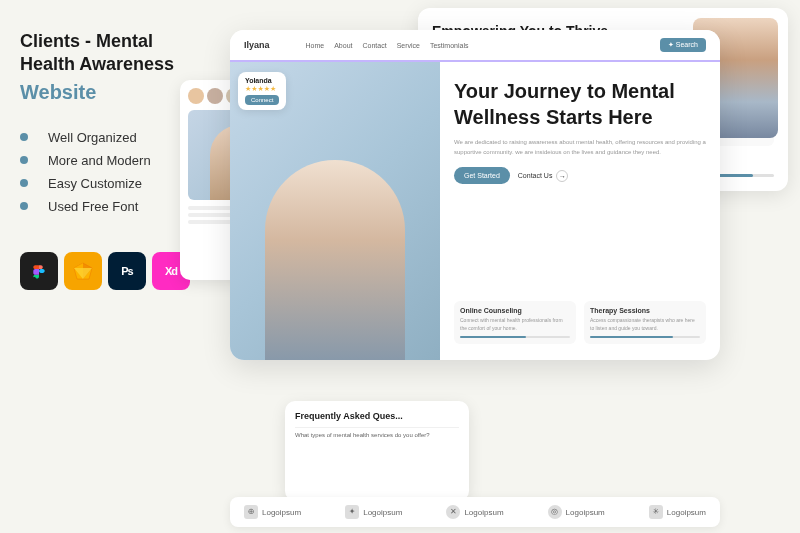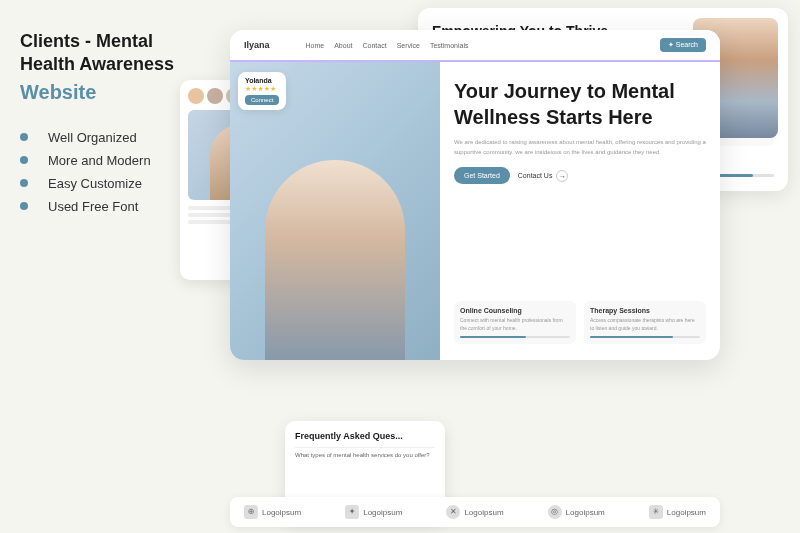--- a/index.html
+++ b/index.html
@@ -341,22 +341,22 @@
       height: 4px;
       background: #eee;
       border-radius: 2px;
       margin-bottom: 3px;
     }
 
     
     .card-faq {
       position: absolute;
       left: 75px;
-      bottom: 12px;
-      width: 160px;
+      bottom: 32px;
+      width: 184px;
       height: 100px;
       background: white;
       border-radius: 10px;
       box-shadow: 0 4px 15px rgba(0,0,0,0.1);
       overflow: hidden;
       padding: 10px;
     }
 
     .faq-title {
       font-size: 9px;
@@ -539,20 +539,41 @@
     <li>
       <span class="bullet-dot"></span>
       <span>Easy Customize</span>
     </li>
     <li>
       <span class="bullet-dot"></span>
       <span>Used Free Font</span>
     </li>
   </ul>
 
+  <div class="tool-icons">
+    <div class="tool-icon tool-figma">
+      <svg width="18" height="18" viewBox="0 0 38 57" fill="none">
+        <path d="M19 28.5C19 25.2 21.7 22.5 25 22.5H31C34.3 22.5 37 25.2 37 28.5C37 31.8 34.3 34.5 31 34.5H25C21.7 34.5 19 31.8 19 28.5Z" fill="#1ABCFE"></path>
+        <path d="M1 46.5C1 43.2 3.7 40.5 7 40.5H13H19V46.5C19 49.8 16.3 52.5 13 52.5C9.7 52.5 7 49.8 7 46.5C4.3 46.5 1 49.8 1 46.5Z" fill="#0ACF83"></path>
+        <path d="M19 4.5V22.5H25C28.3 22.5 31 19.8 31 16.5C31 13.2 28.3 10.5 25 10.5H19V4.5Z" fill="#FF7262"></path>
+        <path d="M1 16.5C1 19.8 3.7 22.5 7 22.5H13H19V10.5H13H7C3.7 10.5 1 13.2 1 16.5Z" fill="#F24E1E"></path>
+        <path d="M1 34.5C1 37.8 3.7 40.5 7 40.5H13H19V28.5V22.5H13H7C3.7 22.5 1 25.2 1 28.5V34.5Z" fill="#A259FF"></path>
+      </svg>
+    </div>
+    <div class="tool-icon tool-sketch">
+      <svg width="20" height="18" viewBox="0 0 100 90" fill="none">
+        <polygon points="50,5 95,30 80,85 20,85 5,30" fill="#FDB300" stroke="#EA6C00" stroke-width="2"></polygon>
+        <polygon points="50,5 95,30 50,85" fill="#EA6C00" opacity="0.5"></polygon>
+        <polygon points="50,5 5,30 50,85" fill="#FDAD00" opacity="0.6"></polygon>
+        <polygon points="5,30 95,30 50,85" fill="#FDD231" opacity="0.8"></polygon>
+      </svg>
+    </div>
+    <div class="tool-icon tool-ps" style="font-size:11px;font-weight:700;letter-spacing:-1px;">Ps</div>
+    <div class="tool-icon tool-xd" style="font-size:11px;font-weight:700;letter-spacing:-1px;">Xd</div>
+  </div>
 </div>
 
 <div class="preview-area">
 
   <div class="empowering-card" style="position:absolute;top:8px;right:12px;width:370px;">
     <div style="font-size:14px;font-weight:700;color:#1a1a1a;line-height:1.3;margin-bottom:8px;max-width:220px;">Empowering You to Thrive, Mentally and Emotionally</div>
     <span class="emp-btn">Learn More</span>
     <div class="emp-services">
       <div class="emp-svc">
         <div class="emp-svc-icon">✦</div>

